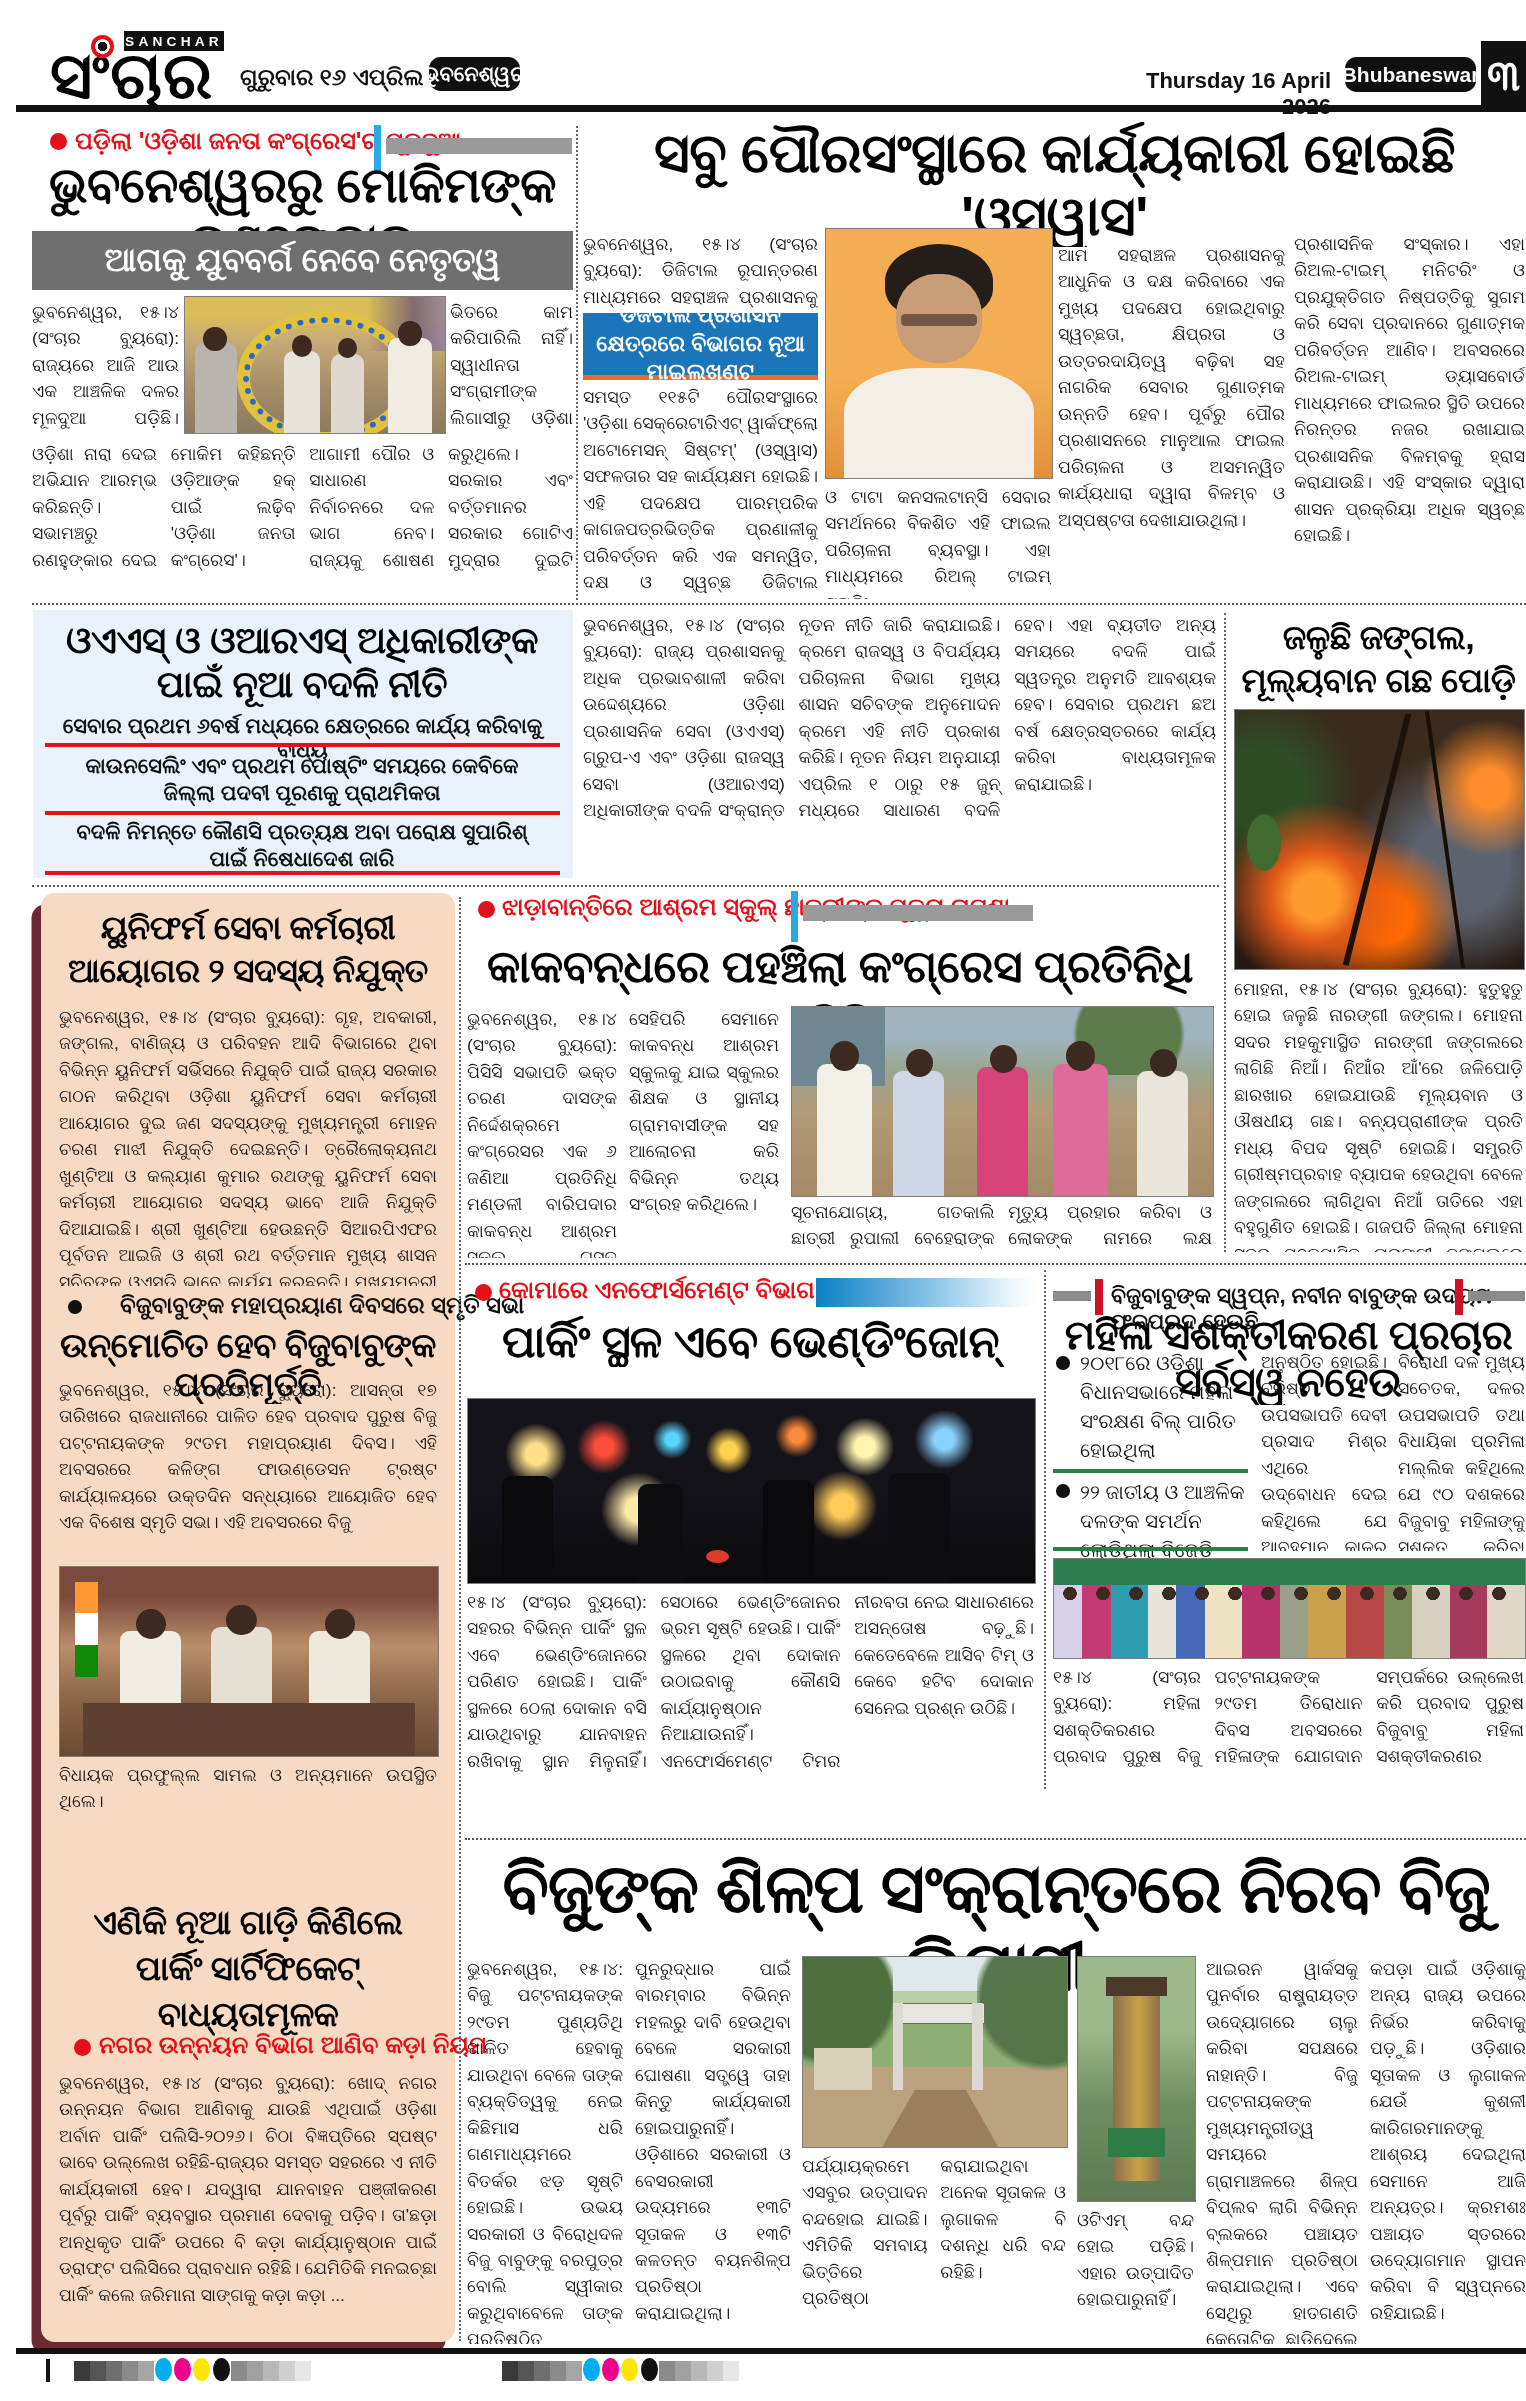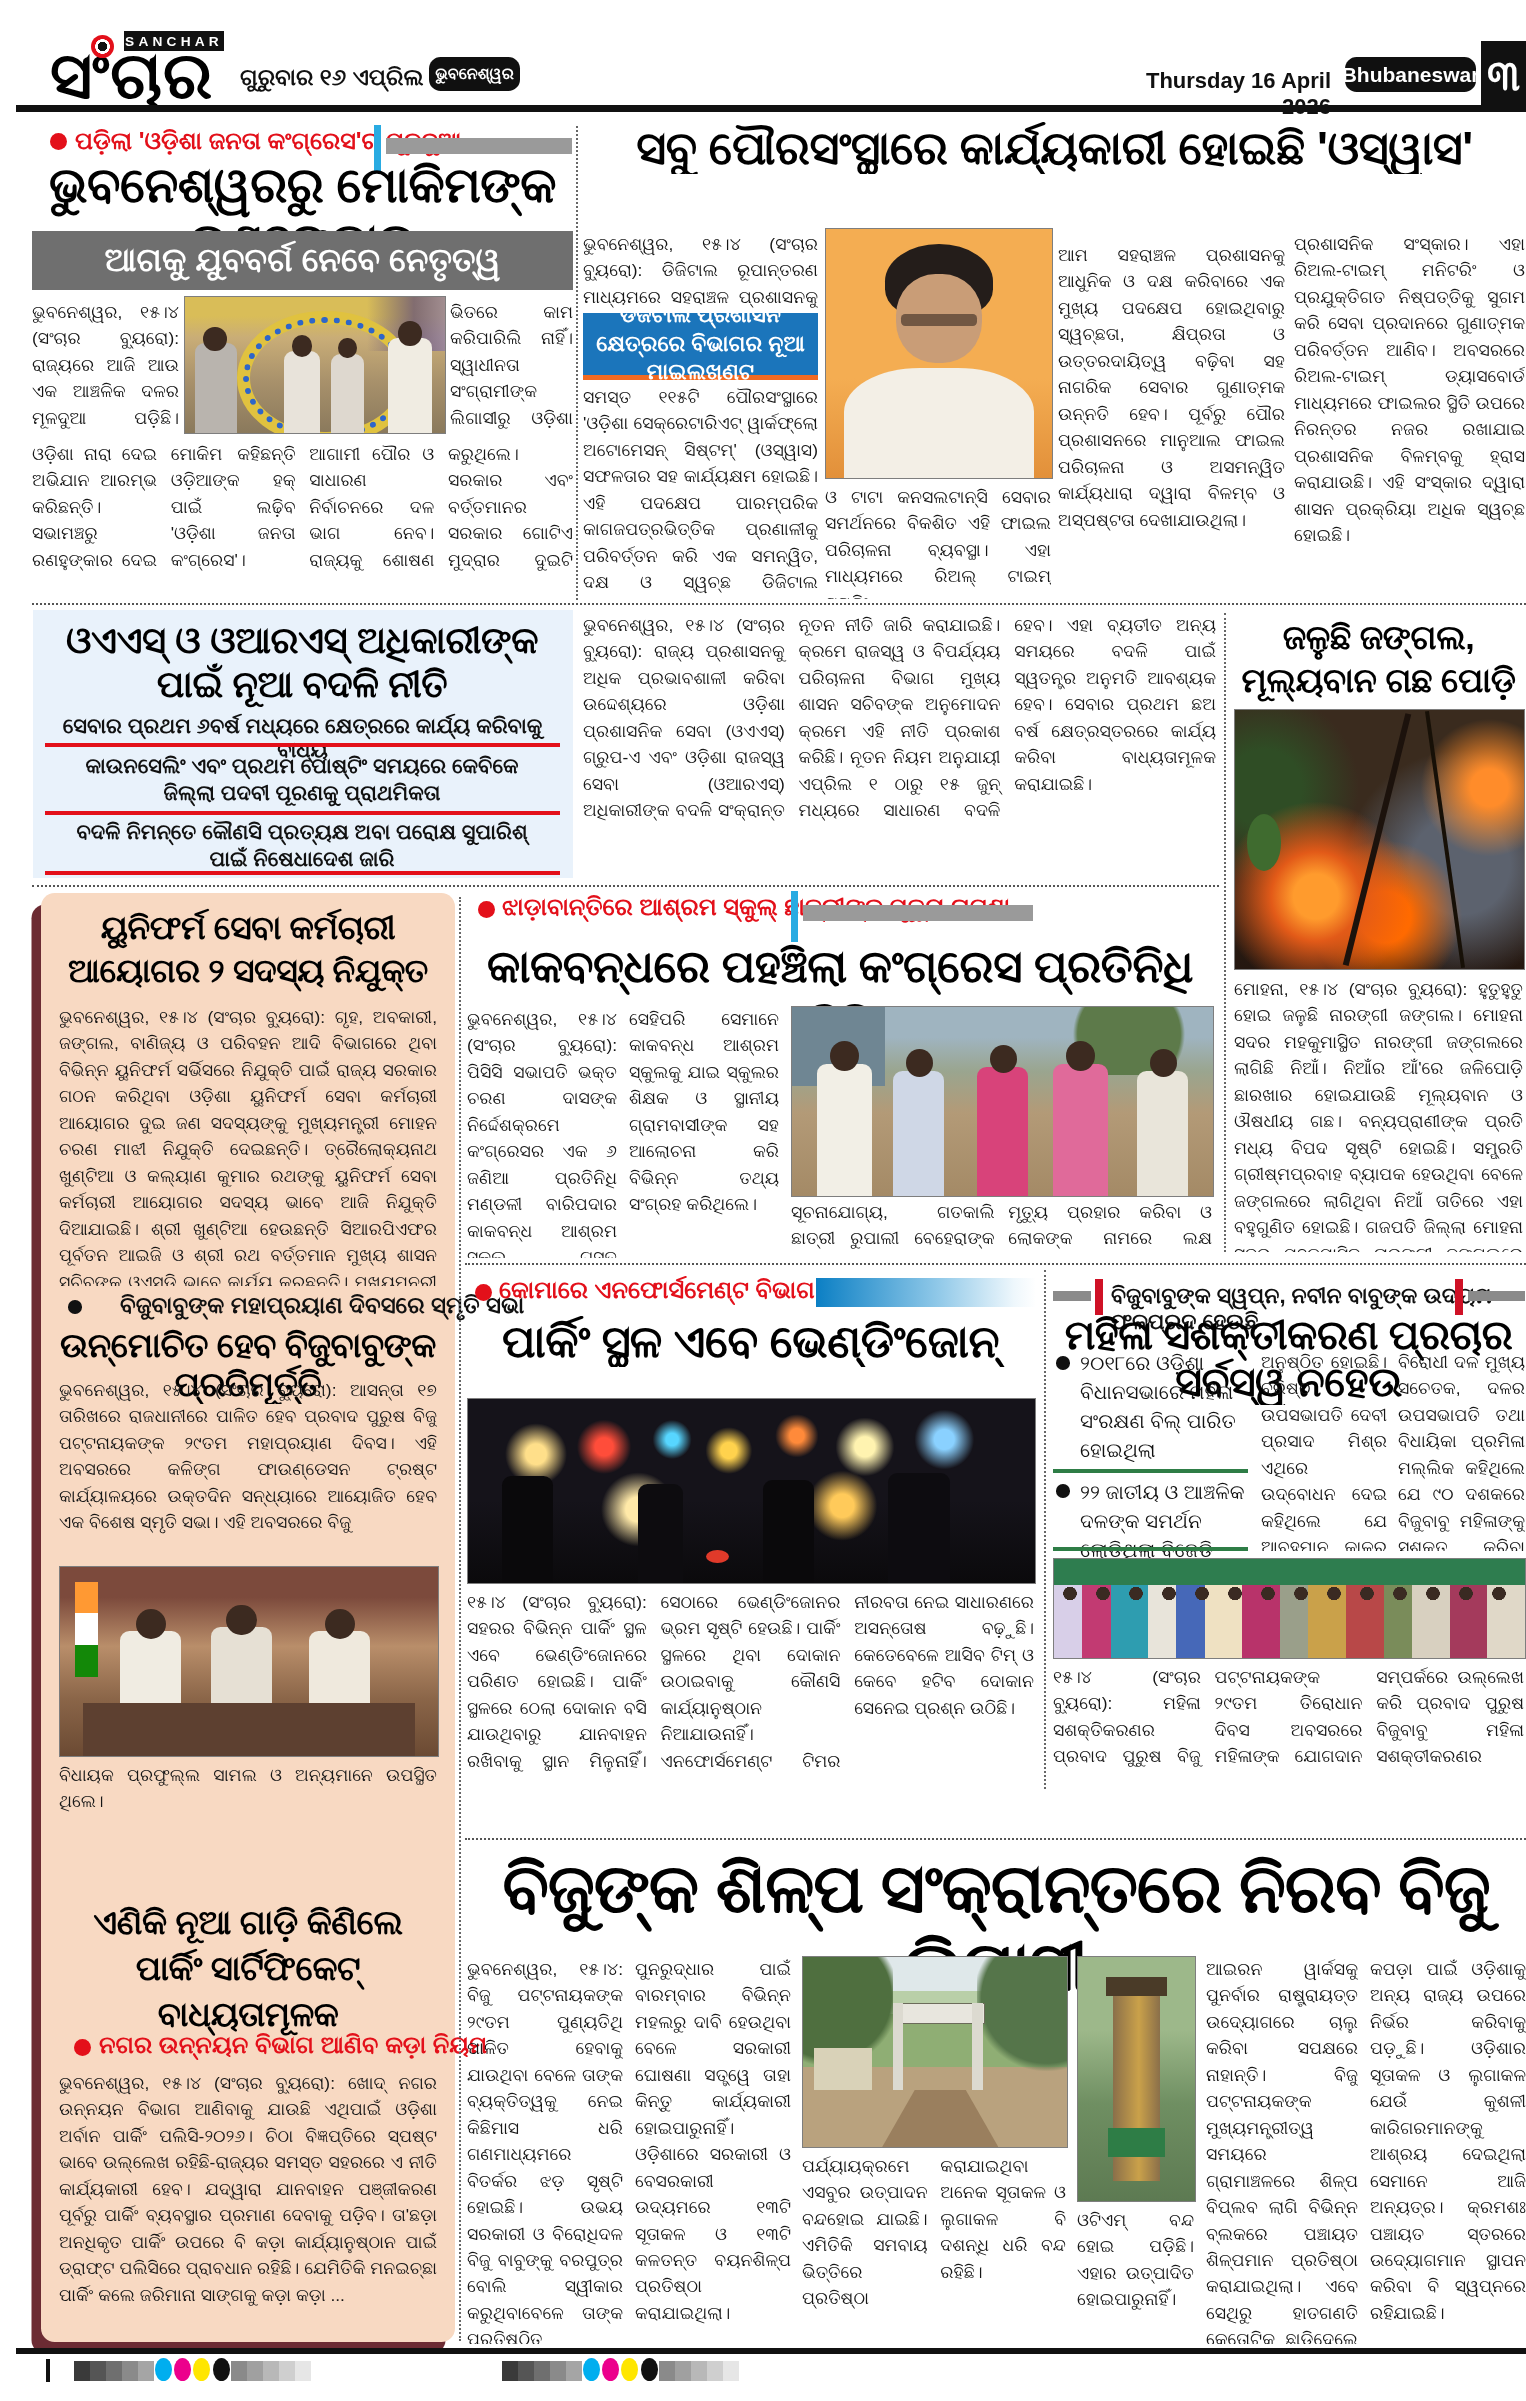--- a/index.html
+++ b/index.html
@@ -33,21 +33,21 @@
 
   <div class="abs" style="left:0;top:0;width:1526px;height:116px;">
     <div class="abs" style="left:50px;top:31px;width:190px;height:84px;">
       <div class="abs" style="left:74px;top:0;width:100px;height:20px;background:#111;color:#fff;display:flex;align-items:center;justify-content:center;font-size:13.7px;font-weight:bold;letter-spacing:4.2px;">
         <span>SANCHAR</span>
       </div>
       <div class="abs" style="left:0;top:11.6px;font-size:65px;font-weight:900;color:#000;letter-spacing:1.1px;line-height:1;">ସଂଚାର</div>
       <div class="abs" style="left:41px;top:4.2px;width:23px;height:23px;border-radius:50%;background:radial-gradient(circle,#111 0 28%,#fff 30% 44%,#e3101a 46% 100%);"></div>
     </div>
     <div class="abs" style="left:240px;top:64px;font-size:23px;font-weight:bold;color:#111;">ଗୁରୁବାର ୧୬ ଏପ୍ରିଲ ୨୦୨୬</div>
-    <div class="abs badge" style="left:429px;top:57px;width:91px;height:34px;font-size:16px;">
+    <div class="abs badge" style="left:429px;top:57px;width:91px;height:34px;font-size:21px;">
       <span>ଭୁବନେଶ୍ୱର</span>
     </div>
     <div class="abs" style="left:1109px;top:68px;width:222px;text-align:right;font-size:22px;font-weight:bold;color:#111;">Thursday 16 April 2026</div>
     <div class="abs badge" style="left:1345px;top:57px;width:131px;height:35px;font-size:21px;">
       <span>Bhubaneswar</span>
     </div>
     <div class="abs" style="left:1481px;top:41px;width:45px;height:70px;background:#111;color:#fff;display:flex;align-items:center;justify-content:center;font-size:42px;font-weight:bold;">
       <span>୩</span>
     </div>
     <div class="abs" style="left:16px;top:105px;width:1510px;height:7.4px;background:#111;"></div>
@@ -71,21 +71,21 @@
     <div class="head" style="left:41%;top:28%;width:8%;height:16%;"></div>
     <div class="figure" style="left:56%;top:42%;width:13%;height:58%;background:#ded8cf;"></div>
     <div class="head" style="left:59%;top:30%;width:7%;height:15%;"></div>
     <div class="figure" style="left:78%;top:30%;width:17%;height:70%;background:#f0ece2;"></div>
     <div class="head" style="left:82%;top:18%;width:9%;height:18%;"></div>
   </div>
   <div class="abs body-text" style="left:450px;top:299px;width:123px;height:133px;">ଭିତରେ କାମ କରିପାରିଲି ନାହିଁ। ସ୍ୱାଧୀନତା ସଂଗ୍ରାମୀଙ୍କ ଲିଗାସୀରୁ ଓଡ଼ିଶା ସୃଷ୍ଟି ହୋଇଛି। ବିଗତ ସରକାରରେ ରାଜ୍ୟରେ ତାମିଲନାଡୁ କଣ୍ଟ୍ରାକ୍ଟର ଓ ବାହାର ରାଜ୍ୟର ଲୋକ ରାଜ୍ୟକୁ ଶୋଷଣ କରୁଥିଲେ।</div>
   <div class="abs body-text cols-4" style="left:32px;top:441px;width:541px;height:156px;">ଓଡ଼ିଶା ନାରା ଦେଇ ଅଭିଯାନ ଆରମ୍ଭ କରିଛନ୍ତି। ସଭାମଞ୍ଚରୁ ରଣହୁଙ୍କାର ଦେଇ ମୋକିମ କହିଛନ୍ତି ଓଡ଼ିଆଙ୍କ ହକ୍ ପାଇଁ ଲଢ଼ିବ 'ଓଡ଼ିଶା ଜନତା କଂଗ୍ରେସ'। ଆଗାମୀ ପୌର ଓ ସାଧାରଣ ନିର୍ବାଚନରେ ଦଳ ଭାଗ ନେବ। ରାଜ୍ୟକୁ ଶୋଷଣ କରୁଥିଲେ। ସରକାର ଏବଂ ବର୍ତ୍ତମାନର ସରକାର ଗୋଟିଏ ମୁଦ୍ରାର ଦୁଇଟି ପାର୍ଶ୍ୱ। ସରକାର ପରିବର୍ତ୍ତନ ହେଲା, ଢାଞ୍ଚାରେ ପରିବର୍ତ୍ତନ ହେଲା ନାହିଁ ବୋଲି ସେ କହିଛନ୍ତି।</div>
 
   <div class="abs vsep" style="left:576px;top:126px;height:474px;"></div>
-  <div class="abs headline" style="left:583px;top:122px;width:943px;font-size:46px;">ସବୁ ପୌରସଂସ୍ଥାରେ କାର୍ଯ୍ୟକାରୀ ହୋଇଛି 'ଓସ୍ୱାସ'</div>
+  <div class="abs headline" style="left:583px;top:122px;width:943px;font-size:55px;">ସବୁ ପୌରସଂସ୍ଥାରେ କାର୍ଯ୍ୟକାରୀ ହୋଇଛି 'ଓସ୍ୱାସ'</div>
   <div class="abs body-text" style="left:583px;top:231px;width:235px;height:78px;">ଭୁବନେଶ୍ୱର, ୧୫।୪ (ସଂଚାର ବ୍ୟୁରୋ): ଡିଜିଟାଲ ରୂପାନ୍ତରଣ ମାଧ୍ୟମରେ ସହରାଞ୍ଚଳ ପ୍ରଶାସନକୁ ସୁଦୃଢ଼ କରିବା ଦିଗରେ ରାଜ୍ୟ ସରକାରଙ୍କ ଗୃହ ନିର୍ମାଣ ଓ ନଗର ଉନ୍ନୟନ ବିଭାଗ ଐତିହାସିକ ସଫଳତା ପାଇଛି। ରାଜ୍ୟର</div>
   <div class="abs" style="left:583px;top:313px;width:235px;height:62px;background:#1b75bb;border-bottom:5.3px solid #f26a21;display:flex;align-items:center;justify-content:center;text-align:center;">
     <span style="color:#fff;font-size:22px;font-weight:bold;line-height:1.3;">ଡିଜିଟାଲ ପ୍ରଶାସନ କ୍ଷେତ୍ରରେ ବିଭାଗର ନୂଆ ମାଇଲଖୁଣ୍ଟ</span>
   </div>
   <div class="abs body-text" style="left:583px;top:384px;width:235px;height:214px;">ସମସ୍ତ ୧୧୫ଟି ପୌରସଂସ୍ଥାରେ 'ଓଡ଼ିଶା ସେକ୍ରେଟାରିଏଟ୍ ୱାର୍କଫ୍ଲୋ ଅଟୋମେସନ୍ ସିଷ୍ଟମ୍' (ଓସ୍ୱାସ) ସଫଳତାର ସହ କାର୍ଯ୍ୟକ୍ଷମ ହୋଇଛି। ଏହି ପଦକ୍ଷେପ ପାରମ୍ପରିକ କାଗଜପତ୍ରଭିତ୍ତିକ ପ୍ରଣାଳୀକୁ ପରିବର୍ତ୍ତନ କରି ଏକ ସମନ୍ୱିତ, ଦକ୍ଷ ଓ ସ୍ୱଚ୍ଛ ଡିଜିଟାଲ କାର୍ଯ୍ୟଧାରା ସ୍ଥାପନ କରିଛି। ରାଜ୍ୟର ୫ଟି ମହାନଗର ନିଗମ, ୪୮ଟି</div>
   <div class="photo" style="left:825px;top:228px;width:226px;height:249px;background:linear-gradient(180deg,#f4ad52 0 60%,#e2903a 100%);">
     <div class="abs" style="left:26%;top:6%;width:48%;height:30%;border-radius:50% 50% 40% 40%;background:#241d1a;"></div>
     <div class="abs" style="left:31%;top:18%;width:38%;height:36%;border-radius:46%;background:#c99d77;"></div>
     <div class="abs" style="left:33%;top:34%;width:34%;height:5%;background:rgba(40,30,25,.55);border-radius:4.2px;"></div>
     <div class="abs" style="left:8%;top:56%;width:84%;height:44%;border-radius:40% 40% 0 0;background:#f3efe6;"></div>

